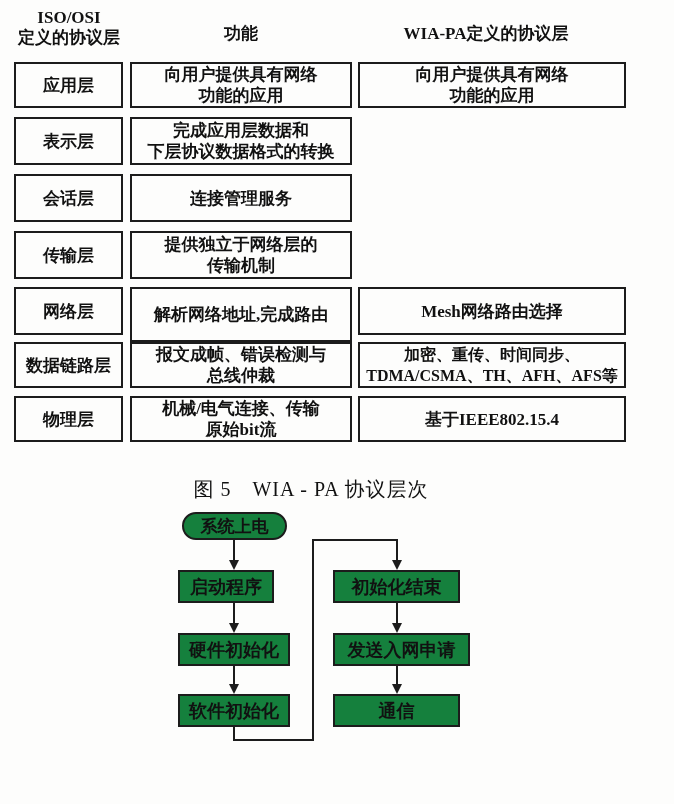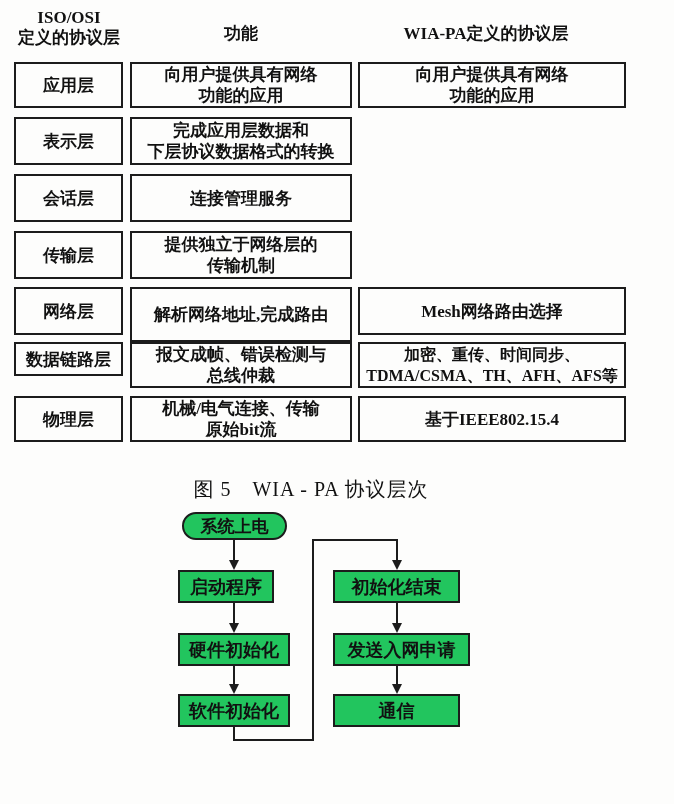--- a/index.html
+++ b/index.html
@@ -15,21 +15,21 @@
   }
   .hdr{
     position:absolute;text-align:center;font-size:17px;line-height:20px;
     white-space:pre-line;font-weight:600;
   }
   .caption{
     position:absolute;text-align:center;font-size:20px;font-weight:400;
     letter-spacing:1px;
   }
   .fnode{
-    position:absolute;border:2px solid #1c1c1c;background:#22c55e;
+    position:absolute;border:2px solid #1c1c1c;background:#15803d;
     display:flex;align-items:center;justify-content:center;text-align:center;
     font-size:18px;box-sizing:border-box;font-weight:700;
   }
   .fnode.start{border-radius:15px;}
   svg.flow{position:absolute;left:0;top:0;pointer-events:none;}
 </style>
 </head>
 <body>
 
 <div id="page">
@@ -53,21 +53,21 @@
   <div class="cell" style="left:130px;top:174px;width:222px;height:48px;">连接管理服务</div>
 
   <div class="cell" style="left:14px;top:231px;width:109px;height:48px;">传输层</div>
   <div class="cell" style="left:130px;top:231px;width:222px;height:48px;">提供独立于网络层的
 传输机制</div>
 
   <div class="cell" style="left:14px;top:287px;width:109px;height:48px;">网络层</div>
   <div class="cell" style="left:130px;top:287px;width:222px;height:55px;">解析网络地址,完成路由</div>
   <div class="cell" style="left:358px;top:287px;width:268px;height:48px;">Mesh网络路由选择</div>
 
-  <div class="cell" style="left:14px;top:342px;width:109px;height:34px;">数据链路层</div>
+  <div class="cell" style="left:14px;top:342px;width:109px;height:46px;">数据链路层</div>
   <div class="cell" style="left:130px;top:342px;width:222px;height:46px;">报文成帧、错误检测与
 总线仲裁</div>
   <div class="cell" style="left:358px;top:342px;width:268px;height:46px;font-size:16px;">加密、重传、时间同步、
 TDMA/CSMA、TH、AFH、AFS等</div>
 
   <div class="cell" style="left:14px;top:396px;width:109px;height:46px;">物理层</div>
   <div class="cell" style="left:130px;top:396px;width:222px;height:46px;">机械/电气连接、传输
 原始bit流</div>
   <div class="cell" style="left:358px;top:396px;width:268px;height:46px;">基于IEEE802.15.4</div>
 

